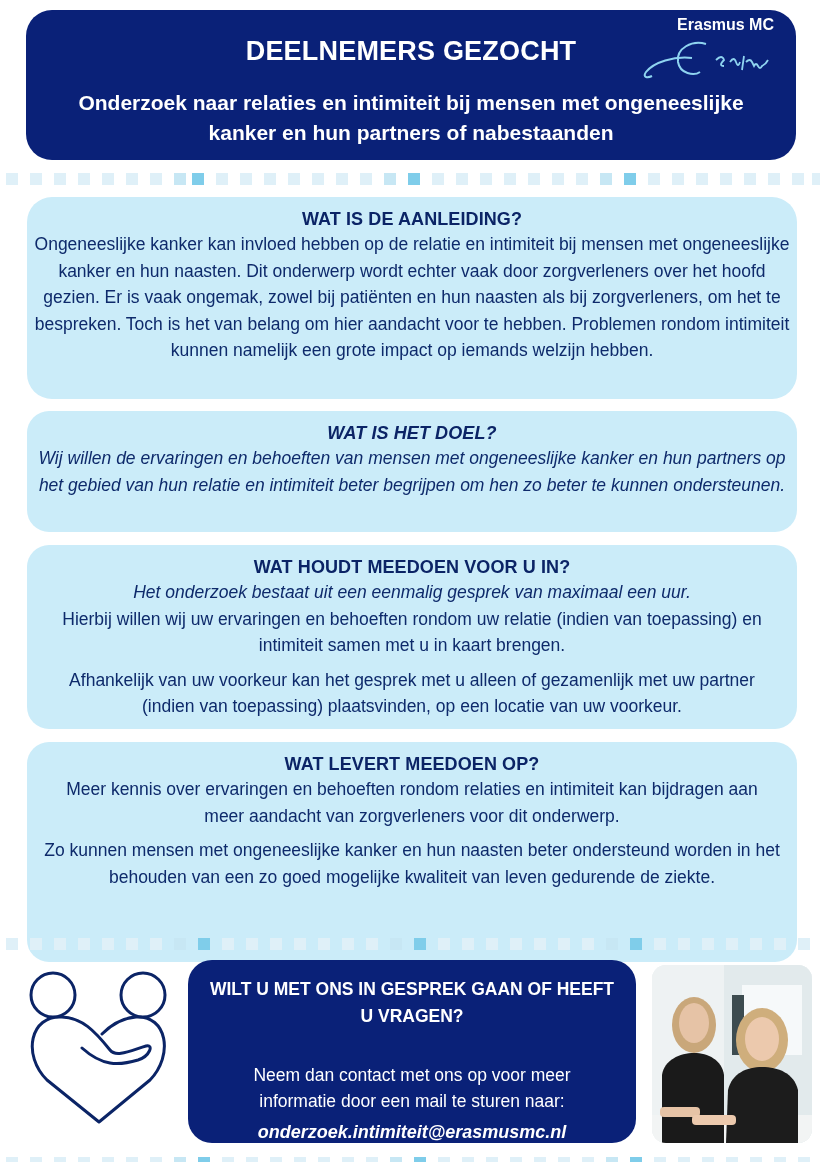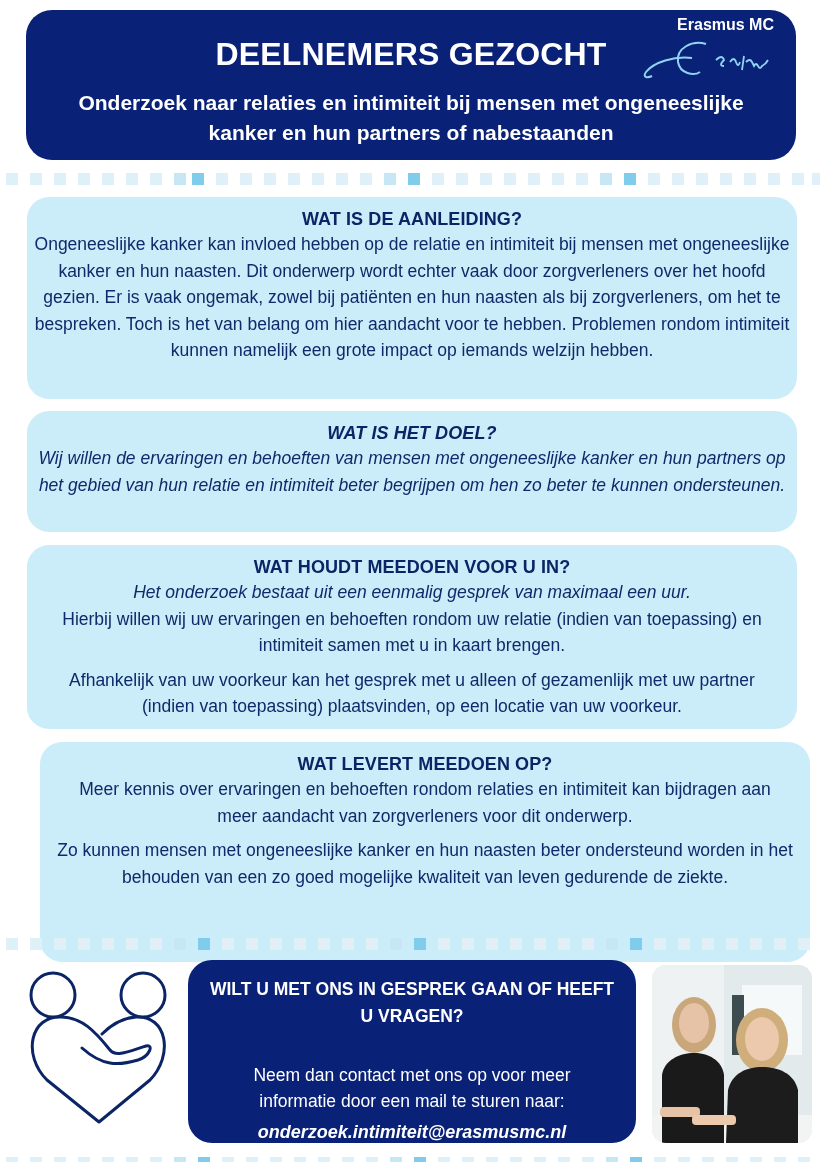--- a/index.html
+++ b/index.html
@@ -5,21 +5,21 @@
   * { box-sizing: border-box; margin: 0; padding: 0; }
   html, body { width: 820px; height: 1162px; background: #ffffff; overflow: hidden; }
   body { position: relative; font-family: "Liberation Sans", sans-serif; color: #0b2466; }
 
   .header {
     position: absolute; left: 26px; top: 10px; width: 770px; height: 150px;
     background: #0a2178; border-radius: 26px; color: #ffffff; text-align: center;
   }
   .header .title {
     position: absolute; left: 0; right: 0; top: 26px;
-    font-size: 32px; font-weight: bold; letter-spacing: 0.2px;
+    font-size: 27px; font-weight: bold; letter-spacing: 0.2px;
   }
   .header .subtitle {
     position: absolute; left: 40px; right: 40px; top: 78px;
     font-size: 21px; font-weight: bold; line-height: 30px;
   }
   .logo {
     position: absolute; right: 12px; top: 4px; width: 150px; height: 72px;
   }
   .logo .logo-text {
     position: absolute; right: 10px; top: 2px; font-size: 16px; font-weight: bold; color: #ffffff; margin-left: 11px;
@@ -115,38 +115,38 @@
     <span style="left:648px"></span>
   <span style="left:672px"></span>
     <span style="left:696px"></span>
     <span style="left:720px"></span>
     <span style="left:744px"></span>
   <span style="left:768px"></span>
     <span style="left:792px"></span>
     <span style="left:812px"></span>
 </div>
 
-<div class="card" style="top:197px; height:202px;">
+<div class="card" style="top:197px; height:202px;border-radius:25px;">
   <h2>WAT IS DE AANLEIDING?</h2>
   <p style="padding:0 4px;">Ongeneeslijke kanker kan invloed hebben op de relatie en intimiteit bij mensen met ongeneeslijke kanker en hun naasten. Dit onderwerp wordt echter vaak door zorgverleners over het hoofd gezien. Er is vaak ongemak, zowel bij patiënten en hun naasten als bij zorgverleners, om het te bespreken. Toch is het van belang om hier aandacht voor te hebben. Problemen rondom intimiteit kunnen namelijk een grote impact op iemands welzijn hebben.</p>
 </div>
 
 <div class="card" style="top:411px; height:121px;font-style:italic;">
   <h2>WAT IS HET DOEL?</h2>
   <p style="padding:0 2px;">Wij willen de ervaringen en behoeften van mensen met ongeneeslijke kanker en hun partners op het gebied van hun relatie en intimiteit beter begrijpen om hen zo beter te kunnen ondersteunen.</p>
 </div>
 
 <div class="card" style="top:545px; height:184px;">
   <h2>WAT HOUDT MEEDOEN VOOR U IN?</h2>
   <p class="italic">Het onderzoek bestaat uit een eenmalig gesprek van maximaal een uur.</p>
   <p style="padding:0 30px;">Hierbij willen wij uw ervaringen en behoeften rondom uw relatie (indien van toepassing) en intimiteit samen met u in kaart brengen.</p>
   <p class="gap" style="padding:0 14px;">Afhankelijk van uw voorkeur kan het gesprek met u alleen of gezamenlijk met uw partner (indien van toepassing) plaatsvinden, op een locatie van uw voorkeur.</p>
 </div>
 
-<div class="card" style="top:742px; height:220px;margin-left:13px;">
+<div class="card" style="top:742px; height:220px;">
   <h2>WAT LEVERT MEEDOEN OP?</h2>
   <p style="padding:0 34px;">Meer kennis over ervaringen en behoeften rondom relaties en intimiteit kan bijdragen aan meer aandacht van zorgverleners voor dit onderwerp.</p>
   <p class="gap" style="padding:0 16px;">Zo kunnen mensen met ongeneeslijke kanker en hun naasten beter ondersteund worden in het behouden van een zo goed mogelijke kwaliteit van leven gedurende de ziekte.</p>
 </div>
 
 <div class="dots" style="top:938px;">
   <span style="left:6px"></span>
     <span style="left:30px"></span>
     <span style="left:54px"></span>
     <span style="left:78px"></span>

